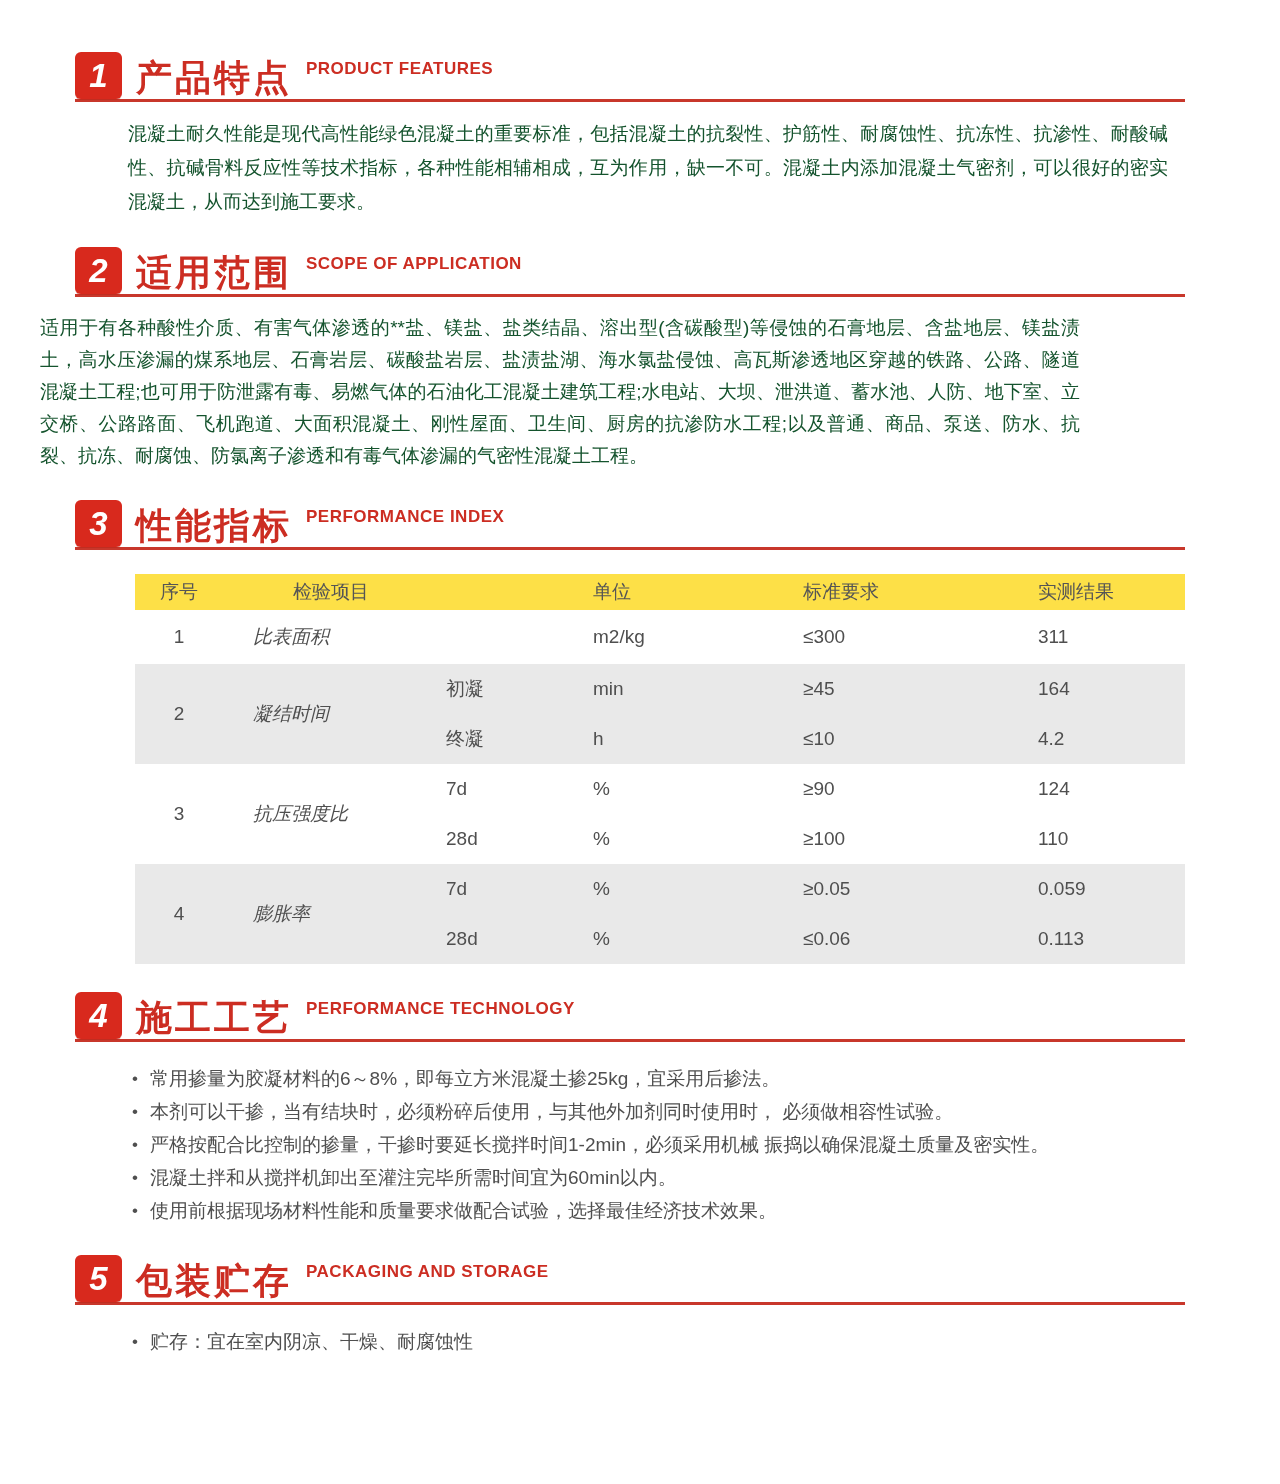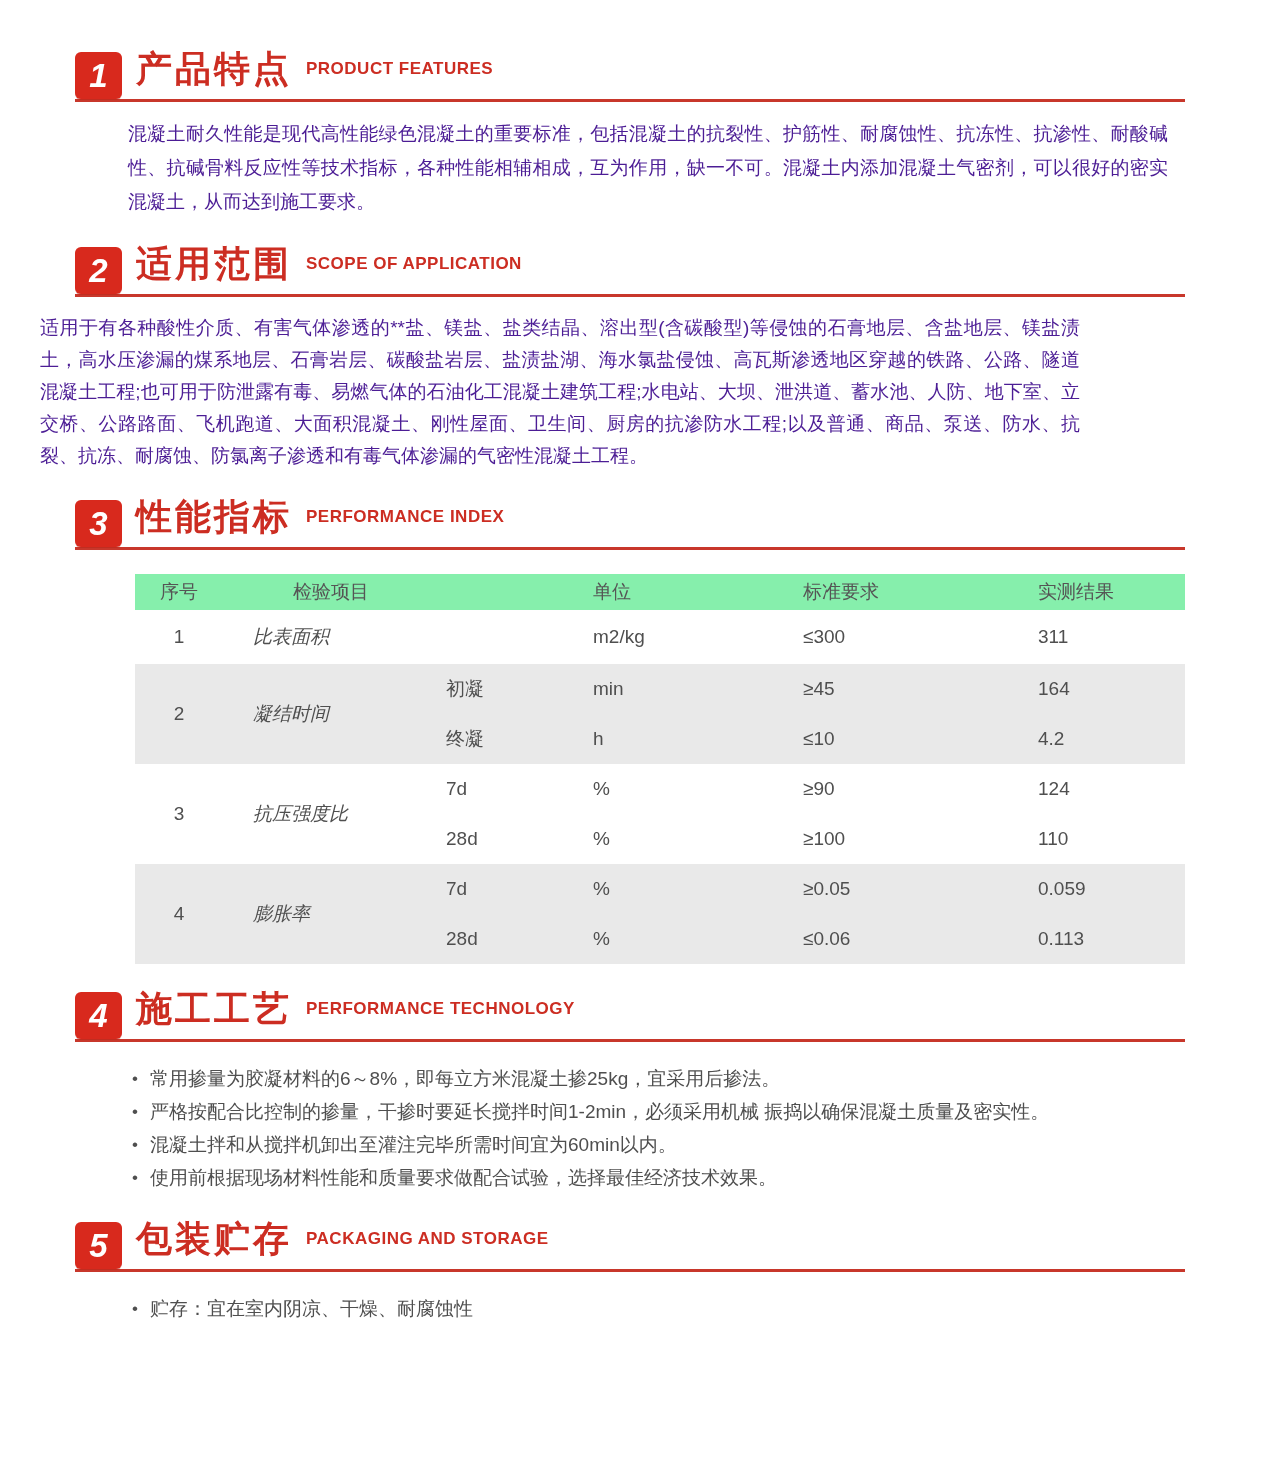--- a/index.html
+++ b/index.html
@@ -21,52 +21,52 @@
   }
   .badge {
     width:47px; height:47px; background:#d8291d;
     border-radius:6px; color:#ffffff;
     font-size:33px; font-weight:bold; font-style:italic;
     display:flex; align-items:center; justify-content:center;
     box-shadow:0 1px 0 rgba(180,30,20,.4);
   }
   .sec-title {
     color:#cc2d22; font-size:36px; font-weight:bold;
-    letter-spacing:3px; line-height:1; padding-bottom:12px;
+    letter-spacing:3px; line-height:1; padding-bottom:3px;
   }
   .sec-sub {
     color:#cc2d22; font-size:17px; font-weight:bold;
     padding-bottom:20px; letter-spacing:.5px;
   }
 
   
   .para {
     margin:15px 0 0 128px; width:1040px;
     font-size:19px; line-height:34px;
-    text-align:justify; color:#4c1d95;
+    text-align:justify; color:#14532d;
   }
   .sec2 .para { line-height:32px;margin-left:40px; }
 
   
   .bullets { margin:20px 0 0 132px; width:1045px; }
   .bullet {
     position:relative; padding-left:18px;
     font-size:19px; line-height:33px; color:#4f4f4f;
     text-align:justify;
   }
   .bullet::before { content:"•"; position:absolute; left:0; top:0; font-size:17px; }
 
   
   .ptable { margin:24px 0 0 135px; width:1050px; font-size:19px; }
   .trow {
     display:grid;
     grid-template-columns:88px 195px 95px 215px 235px 1fr;
     align-items:center;
   }
-  .t-head { background:#86efac; height:36px; color:#555; }
+  .t-head { background:#fde047; height:36px; color:#555; }
   .t-white { background:#ffffff; }
   .t-gray { background:#e9e9e9; }
   .r-single { height:54px; }
   .r-double { grid-template-rows:50px 50px; }
   .c-no { grid-column:1; text-align:center; }
   .c-item { grid-column:2; padding-left:30px;font-style:italic; }
   .c-itemhead { grid-column:2 / span 2; padding-left:70px; }
   .c-sub { grid-column:3; padding-left:28px; }
   .c-unit { grid-column:4; padding-left:80px; }
   .c-req { grid-column:5; padding-left:75px; }
@@ -174,20 +174,21 @@
   <div class="sec sec4">
     <div class="sec-head">
       <div class="badge">
         <span>4</span>
       </div>
       <div class="sec-title">施工工艺</div>
       <div class="sec-sub">PERFORMANCE TECHNOLOGY</div>
     </div>
     <div class="bullets">
       <div class="bullet">常用掺量为胶凝材料的6～8%，即每立方米混凝土掺25kg，宜采用后掺法。</div>
+      <div class="bullet">本剂可以干掺，当有结块时，必须粉碎后使用，与其他外加剂同时使用时， 必须做相容性试验。</div>
       <div class="bullet">严格按配合比控制的掺量，干掺时要延长搅拌时间1-2min，必须采用机械 振捣以确保混凝土质量及密实性。</div>
       <div class="bullet">混凝土拌和从搅拌机卸出至灌注完毕所需时间宜为60min以内。</div>
       <div class="bullet">使用前根据现场材料性能和质量要求做配合试验，选择最佳经济技术效果。</div>
     </div>
   </div>
 
   <div class="sec sec5">
     <div class="sec-head">
       <div class="badge">
         <span>5</span>

